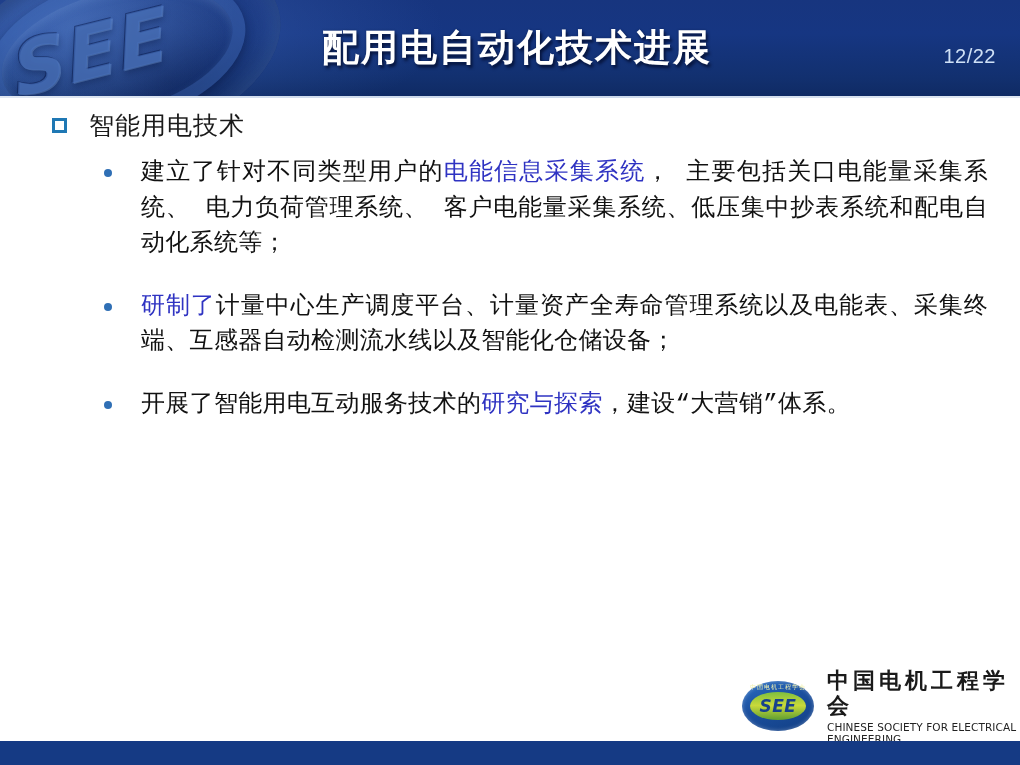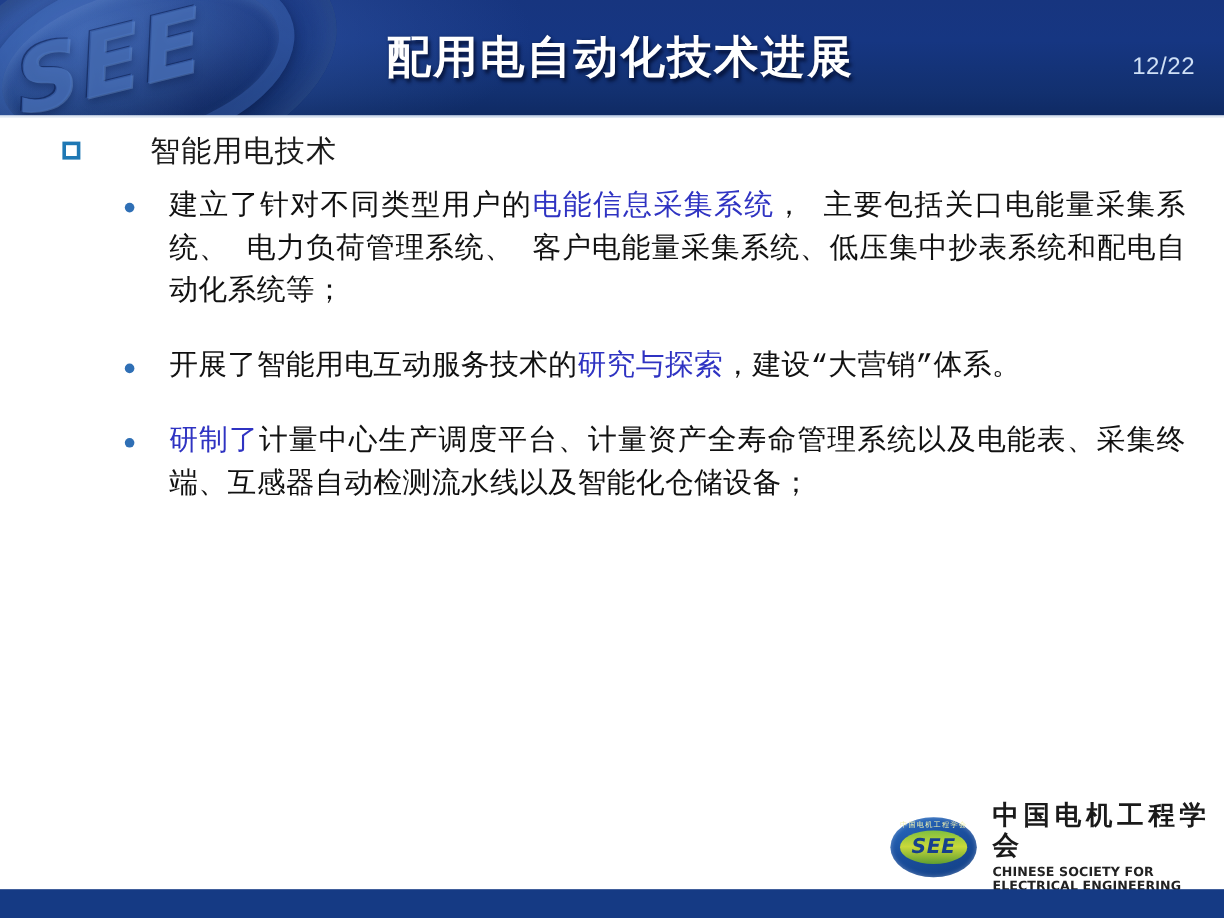--- a/index.html
+++ b/index.html
@@ -91,21 +91,21 @@
 
   
   .body-area {
     position:absolute; left:0; top:99px;
     width:1020px; height:550px;
   }
 
   
   .l1-row {
     position:absolute; left:52px; top:11px;
-    display:flex; align-items:flex-start;gap:36px;
+    display:flex; align-items:flex-start;
   }
   .l1-marker {
     width:15px; height:15px;
     border:3px solid #1f78b4;
     background:#ffffff;
     margin-top:8px;
     flex:0 0 auto;
   }
   .l1-text {
     margin-left:22px;
@@ -190,21 +190,21 @@
     font-family:"DejaVu Sans", sans-serif;
     font-size:22px;
     font-weight:bold;
     color:#1a1a1a;
     letter-spacing:4px;
     line-height:1.15;
   }
   .footer-en {
     font-family:"DejaVu Sans", sans-serif;
     font-size:10.5px;
-    font-weight:bold;
+    font-weight:normal;
     color:#222222;
     letter-spacing:0.1px;
     margin-top:2px;
   }
 
   .footer-bar {
     position:absolute; left:0; top:741px;
     width:1020px; height:24px;
     background:#153a84;
   }
@@ -232,25 +232,25 @@
       <div class="l1-text">智能用电技术</div>
     </div>
 
     <div class="l2-list">
       <div class="l2-item">
         <div class="l2-dot"></div>
         <div class="l2-text"><span>建立了针对不同类型用户的</span><span class="hl">电能信息采集系统</span><span>， 主要包括关口电能量采集系统、 电力负荷管理系统、 客户电能量采集系统、低压集中抄表系统和配电自动化系统等；</span></div>
       </div>
       <div class="l2-item">
         <div class="l2-dot"></div>
-        <div class="l2-text"><span>开展了智能用电互动服务技术的</span><span class="hl">研究与探索</span><span>，建设“大营销”体系。</span></div>
+        <div class="l2-text"><span class="hl">研制了</span><span>计量中心生产调度平台、计量资产全寿命管理系统以及电能表、采集终端、互感器自动检测流水线以及智能化仓储设备；</span></div>
       </div>
       <div class="l2-item">
         <div class="l2-dot"></div>
-        <div class="l2-text"><span class="hl">研制了</span><span>计量中心生产调度平台、计量资产全寿命管理系统以及电能表、采集终端、互感器自动检测流水线以及智能化仓储设备；</span></div>
+        <div class="l2-text"><span>开展了智能用电互动服务技术的</span><span class="hl">研究与探索</span><span>，建设“大营销”体系。</span></div>
       </div>
     </div>
 
   </div>
 
   <div class="footer-logo">
     <div class="emblem">
       <div class="emblem-inner"></div>
       <div class="emblem-arc">中国电机工程学会</div>
       <div class="emblem-see">SEE</div>

